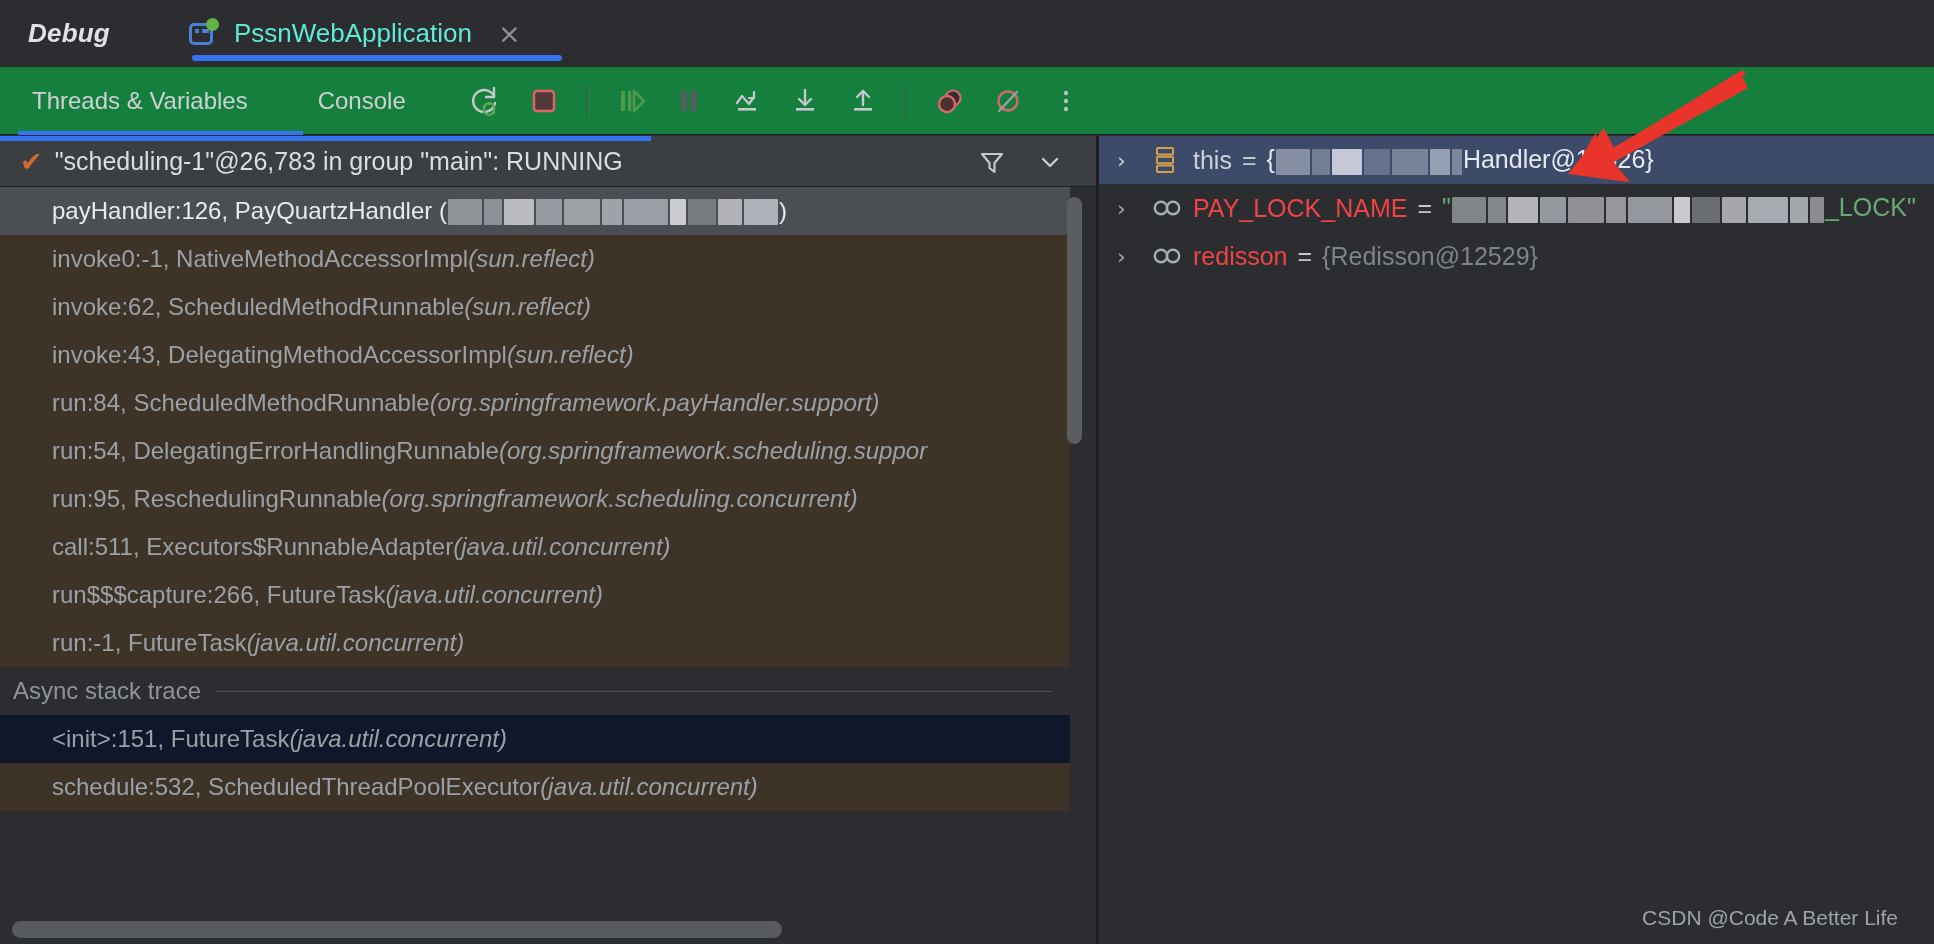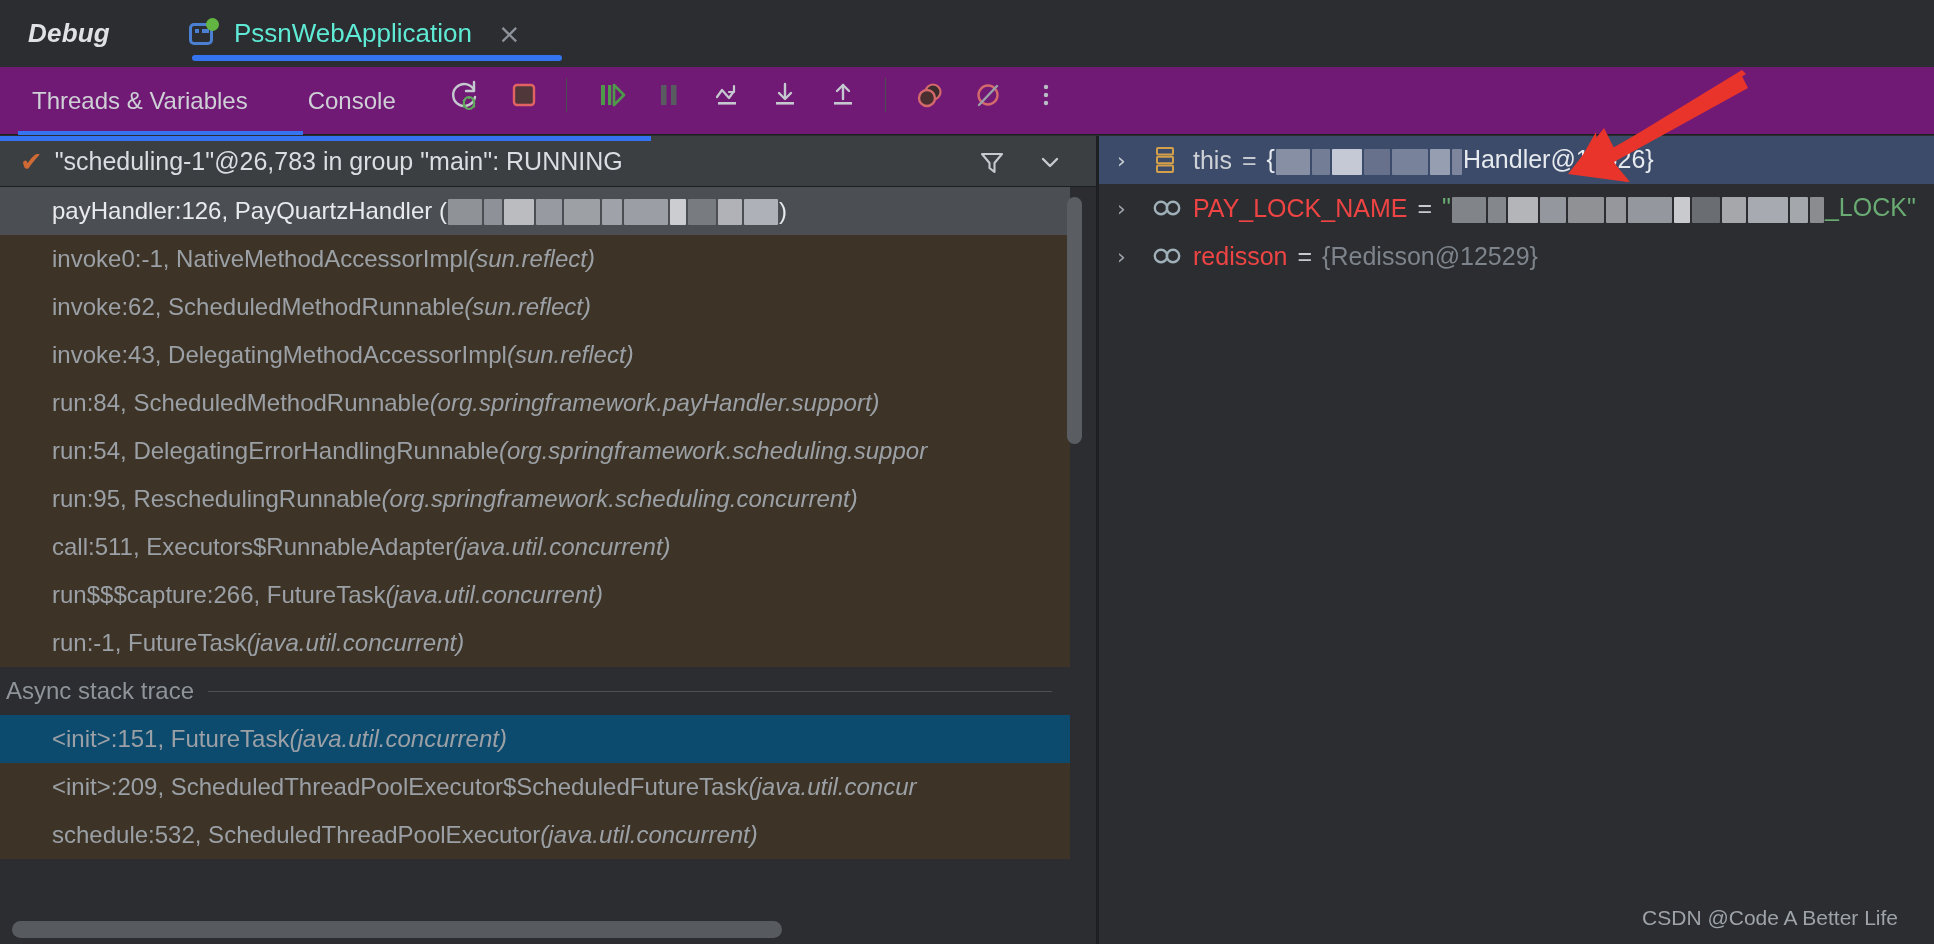--- a/index.html
+++ b/index.html
@@ -82,24 +82,25 @@
     color: #8d9199;
     line-height: 1;
     font-family: "DejaVu Sans", sans-serif;
   }
 
   
   #toolbar {
     position: absolute;
     left: 0; top: 67px;
     width: 1934px; height: 68px;
-    background: #701a75;
+    background: #15803d;
     border-bottom: 1px solid #1e1f22;
     display: flex;
-    align-items: flex-start;
+    align-items: center;
+    gap: 10px;
   }
   .tb-tab {
     font-size: 24px;
     color: #ced0d6;
     padding: 0 4px;
     height: 68px;
     display: flex; align-items: center;
     position: relative;
   }
   #tb-threads { margin-left: 28px; }
@@ -182,29 +183,29 @@
     font-size: 24px;
     color: #9ba0a6;
     width: 1070px;
   }
   .frame.lib { background: #3d3427; text-align: right; }
   .frame.selected {
     background: #4b4e52;
     color: #e8eaed;
     width: 1070px;
   }
-  .frame.plain { background: #0c4a6e; }
+  .frame.plain { background: #0f172a; }
   .frame .pkg { font-style: italic; }
 
   .async-sep {
     height: 48px;
     display: flex;
     align-items: center;
     background: #2b2d30;
-    padding-left: 6px;
+    padding-left: 13px;
     width: 1070px;
   }
   .async-sep .txt {
     font-size: 24px;
     color: #8f949b;
     white-space: nowrap;
   }
   .async-sep .line {
     flex: 1;
     height: 1px;
@@ -487,24 +488,20 @@
         <span>run:-1, FutureTask </span>
         <span class="pkg">(java.util.concurrent)</span>
       </div>
       <div class="async-sep">
         <span class="txt">Async stack trace</span>
         <span class="line"></span>
       </div>
       <div class="frame plain">
         <span>&lt;init&gt;:151, FutureTask </span>
         <span class="pkg">(java.util.concurrent)</span>
-      </div>
-      <div class="frame lib">
-        <span>&lt;init&gt;:209, ScheduledThreadPoolExecutor$ScheduledFutureTask </span>
-        <span class="pkg">(java.util.concur</span>
       </div>
       <div class="frame lib">
         <span>schedule:532, ScheduledThreadPoolExecutor </span>
         <span class="pkg">(java.util.concurrent)</span>
       </div>
     </div>
 
   <div id="frames-vscroll">
     <div id="frames-vthumb"></div>
   </div>

